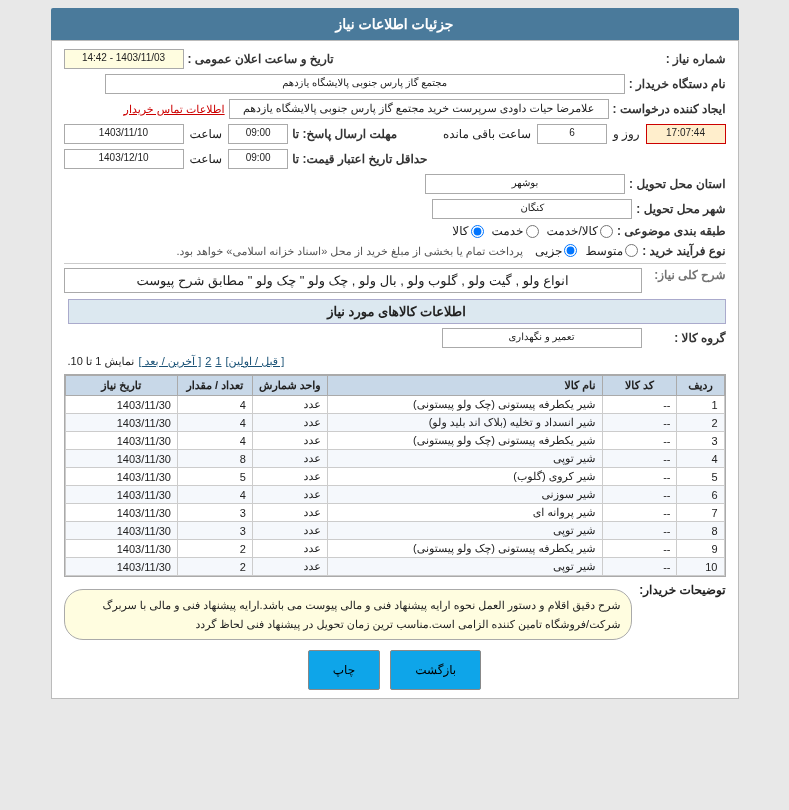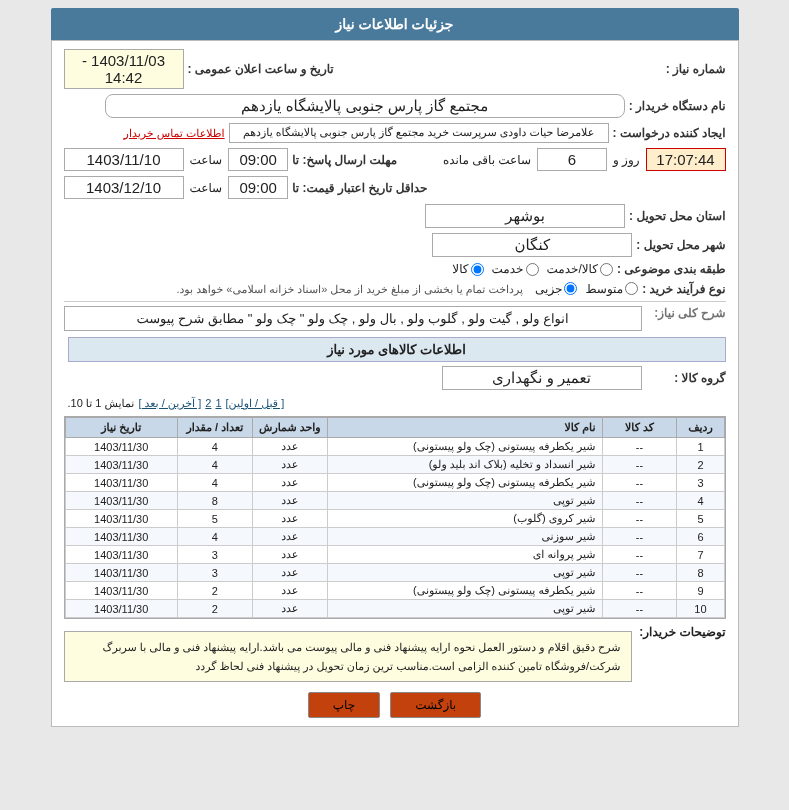--- a/index.html
+++ b/index.html
@@ -42,21 +42,21 @@
       white-space: nowrap;
       min-width: 80px;
       text-align: right;
     }
     .field-box {
       border: 1px solid #aaa;
       background: #fff;
       padding: 2px 6px;
       min-height: 20px;
       font-family: Tahoma, Arial, sans-serif;
-      font-size: 15px;
+      font-size: 10px;
     }
     .field-medium { width: 200px; }
     .field-xsmall { width: 70px; }
     .field-date { width: 120px; }
     .field-time { width: 60px; }
     .info-link {
       color: #c00;
       text-decoration: underline;
       cursor: pointer;
       font-size: 11px;
@@ -108,21 +108,21 @@
     th {
       background: #c8d8e8;
       border: 1px solid #aaa;
       padding: 3px 6px;
       text-align: center;
       font-weight: bold;
     }
     td {
       border: 1px solid #ccc;
       padding: 2px 6px;
-      text-align: center;
+      text-align: right;
     }
     tr:nth-child(even) td { background: #f5f8fc; }
     tr:nth-child(odd) td { background: #fff; }
     .notes-box {
       border: 1px solid #aaa;
       background: #fffde0;
       padding: 6px 10px;
       font-size: 11px;
       line-height: 1.7;
       margin-top: 6px;
@@ -132,23 +132,23 @@
       white-space: nowrap;
       min-width: 90px;
     }
     .buttons-row {
       display: flex;
       justify-content: center;
       gap: 10px;
       margin-top: 10px;
     }
     .btn {
-      padding: 5px 24px;
+      padding: 12px 24px;
       border: 1px solid #888;
-      background: #c2410c;
+      background: #0ea5e9;
       cursor: pointer;
       font-family: Tahoma, Arial, sans-serif;
       font-size: 12px;
       border-radius: 2px;
     }
     .radio-group {
       display: flex;
       gap: 8px;
       align-items: center;
     }
@@ -194,21 +194,21 @@
         <span class="label-cell">شماره نیاز :</span>
       </div>
       <div class="row-inline">
         <span class="label-cell">تاریخ و ساعت اعلان عمومی :</span>
         <span class="field-box field-date" style="text-align:center;background:#fffde0;">1403/11/03 - 14:42</span>
       </div>
     </div>
 
     <div class="form-row">
       <span class="label-cell">نام دستگاه خریدار :</span>
-      <span class="field-box" style="width:520px;text-align:center;border-radius:8px;">مجتمع گاز پارس جنوبی  پالایشگاه یازدهم</span>
+      <span class="field-box" style="width:520px;text-align:center;">مجتمع گاز پارس جنوبی  پالایشگاه یازدهم</span>
     </div>
 
     <div class="form-row">
       <span class="label-cell">ایجاد کننده درخواست :</span>
       <span class="field-box" style="width:380px;text-align:center;font-size:11px;">علامرضا حیات داودی سرپرست خرید مجتمع گاز پارس جنوبی  پالایشگاه یازدهم</span>
       <span class="info-link">اطلاعات تماس خریدار</span>
     </div>
 
     <div class="form-row" style="justify-content:space-between;">
       <div class="row-inline">
@@ -391,21 +391,21 @@
       <td>عدد</td>
       <td>2</td>
       <td>1403/11/30</td>
     </tr>
           </tbody>
       </table>
     </div>
 
     <div class="form-row" style="align-items:flex-start;margin-top:6px;">
       <span class="notes-label">توضیحات خریدار:</span>
-      <div class="notes-box" style="flex:1;">شرح دقیق اقلام و دستور العمل نحوه ارایه پیشنهاد فنی و مالی پیوست می باشد.ارایه پیشنهاد فنی و مالی با سربرگ شرکت/فروشگاه تامین کننده الزامی است.مناسب ترین زمان تحویل در پیشنهاد فنی لحاظ گردد</div>
+      <div class="notes-box" style="flex:1;border-radius:19px;">شرح دقیق اقلام و دستور العمل نحوه ارایه پیشنهاد فنی و مالی پیوست می باشد.ارایه پیشنهاد فنی و مالی با سربرگ شرکت/فروشگاه تامین کننده الزامی است.مناسب ترین زمان تحویل در پیشنهاد فنی لحاظ گردد</div>
     </div>
 
     <div class="buttons-row">
       <button class="btn">بازگشت</button>
       <button class="btn">چاپ</button>
     </div>
   </div>
 </div>
 
 </body></html>

